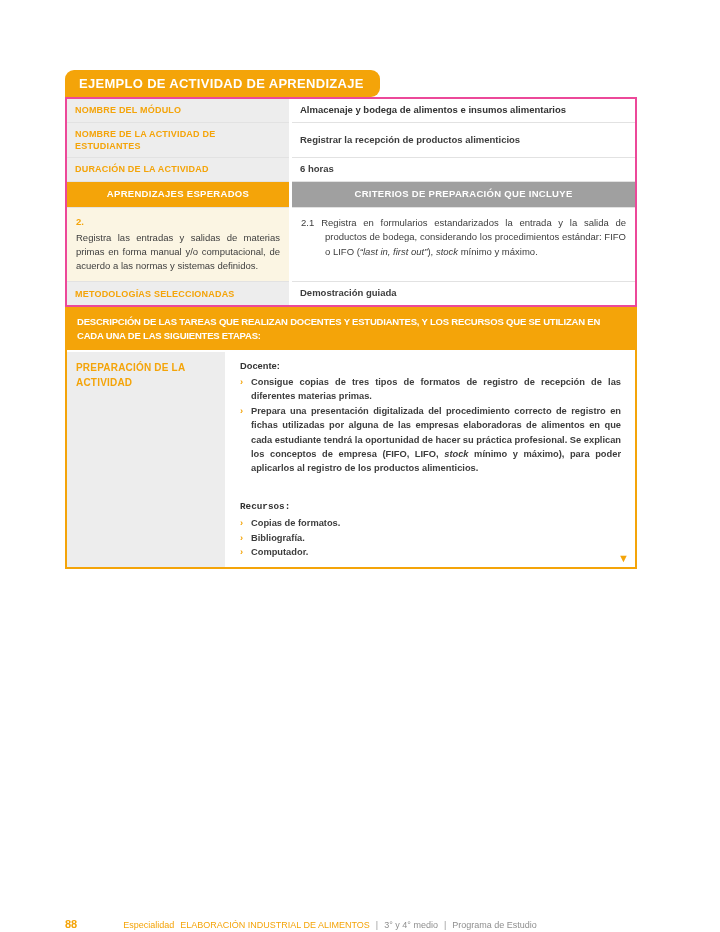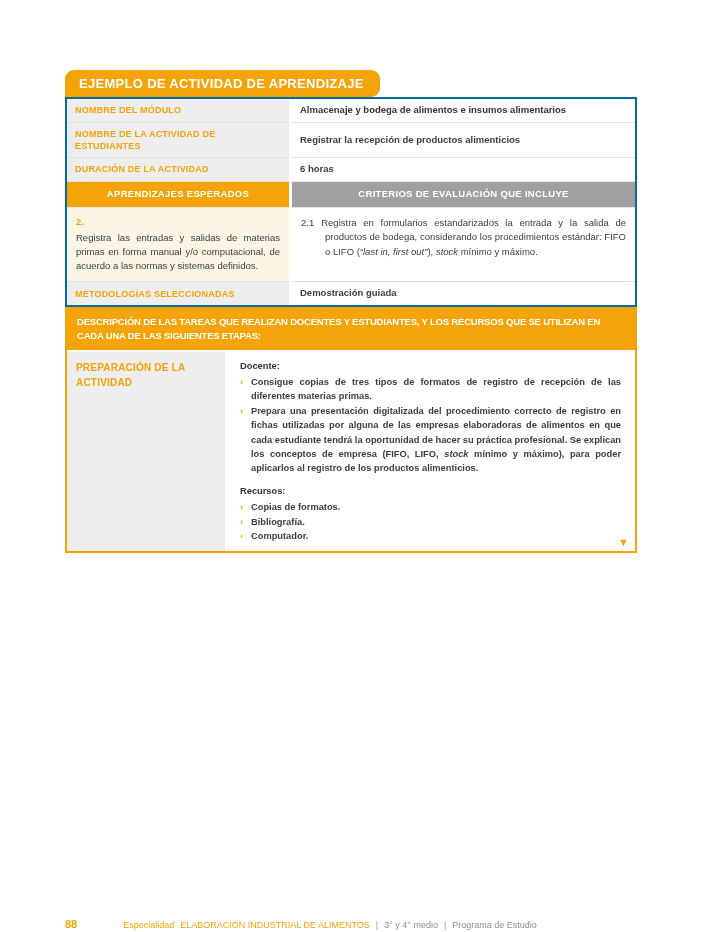--- a/index.html
+++ b/index.html
@@ -32,21 +32,21 @@
     border-radius: 9px 9px 9px 0;
     white-space: nowrap;
   }
 
   
   .info-table {
     position: absolute;
     left: 65px;
     top: 97px;
     width: 568px;
-    border: 2px solid #0369a1;
+    border: 2px solid #ec4899;
     background: #ffffff;
     display: grid;
     grid-template-columns: 222px 1fr;
     column-gap: 3px;
   }
   .cell {
     border-bottom: 1px solid #e2e2e2;
     padding: 5px 8px;
     font-size: 9px;
     line-height: 1.35;
@@ -152,21 +152,21 @@
     color: #3D3D3D;
     font-size: 9.3px;
     padding: 7px 14px 8px 12px;
     line-height: 1.55;
   }
   .subhead {
     margin: 0 0 2px 0;
     font-weight: bold;
     color: #333333;
   }
-  .subhead.recursos { margin-top: 8px; }
+  .subhead.recursos { margin-top: 24px; font-family: Liberation Mono, monospace; }
   .bullet-row {
     display: flex;
     align-items: flex-start;
   }
   .bmark {
     color: #F4A409;
     font-weight: bold;
     width: 11px;
     flex: 0 0 11px;
     line-height: 1.55;
@@ -220,21 +220,21 @@
     <div class="cell lbl">NOMBRE DEL MÓDULO</div>
     <div class="cell val bold">Almacenaje y bodega de alimentos e insumos alimentarios</div>
 
     <div class="cell lbl">NOMBRE DE LA ACTIVIDAD DE ESTUDIANTES</div>
     <div class="cell val">Registrar la recepción de productos alimenticios</div>
 
     <div class="cell lbl">DURACIÓN DE LA ACTIVIDAD</div>
     <div class="cell val">6 horas</div>
 
     <div class="cell hdr hdr-orange">APRENDIZAJES ESPERADOS</div>
-    <div class="cell hdr hdr-gray">CRITERIOS DE EVALUACIÓN QUE INCLUYE</div>
+    <div class="cell hdr hdr-gray">CRITERIOS DE PREPARACIÓN QUE INCLUYE</div>
 
     <div class="cell learning-cell">
       <div class="lnum">2.</div>
       <p>Registra las entradas y salidas de materias primas en forma manual y/o computacional, de acuerdo a las normas y sistemas definidos.</p>
     </div>
     <div class="cell criteria-cell">
       <p class="crit"><span class="crit-num">2.1</span><span>Registra en formularios estandarizados la entrada y la salida de productos de bodega, considerando los procedimientos estándar: FIFO o LIFO (</span><i>“last in, first out”</i><span>), </span><i>stock</i><span> mínimo y máximo.</span></p>
     </div>
 
     <div class="cell lbl last">METODOLOGÍAS SELECCIONADAS</div>

